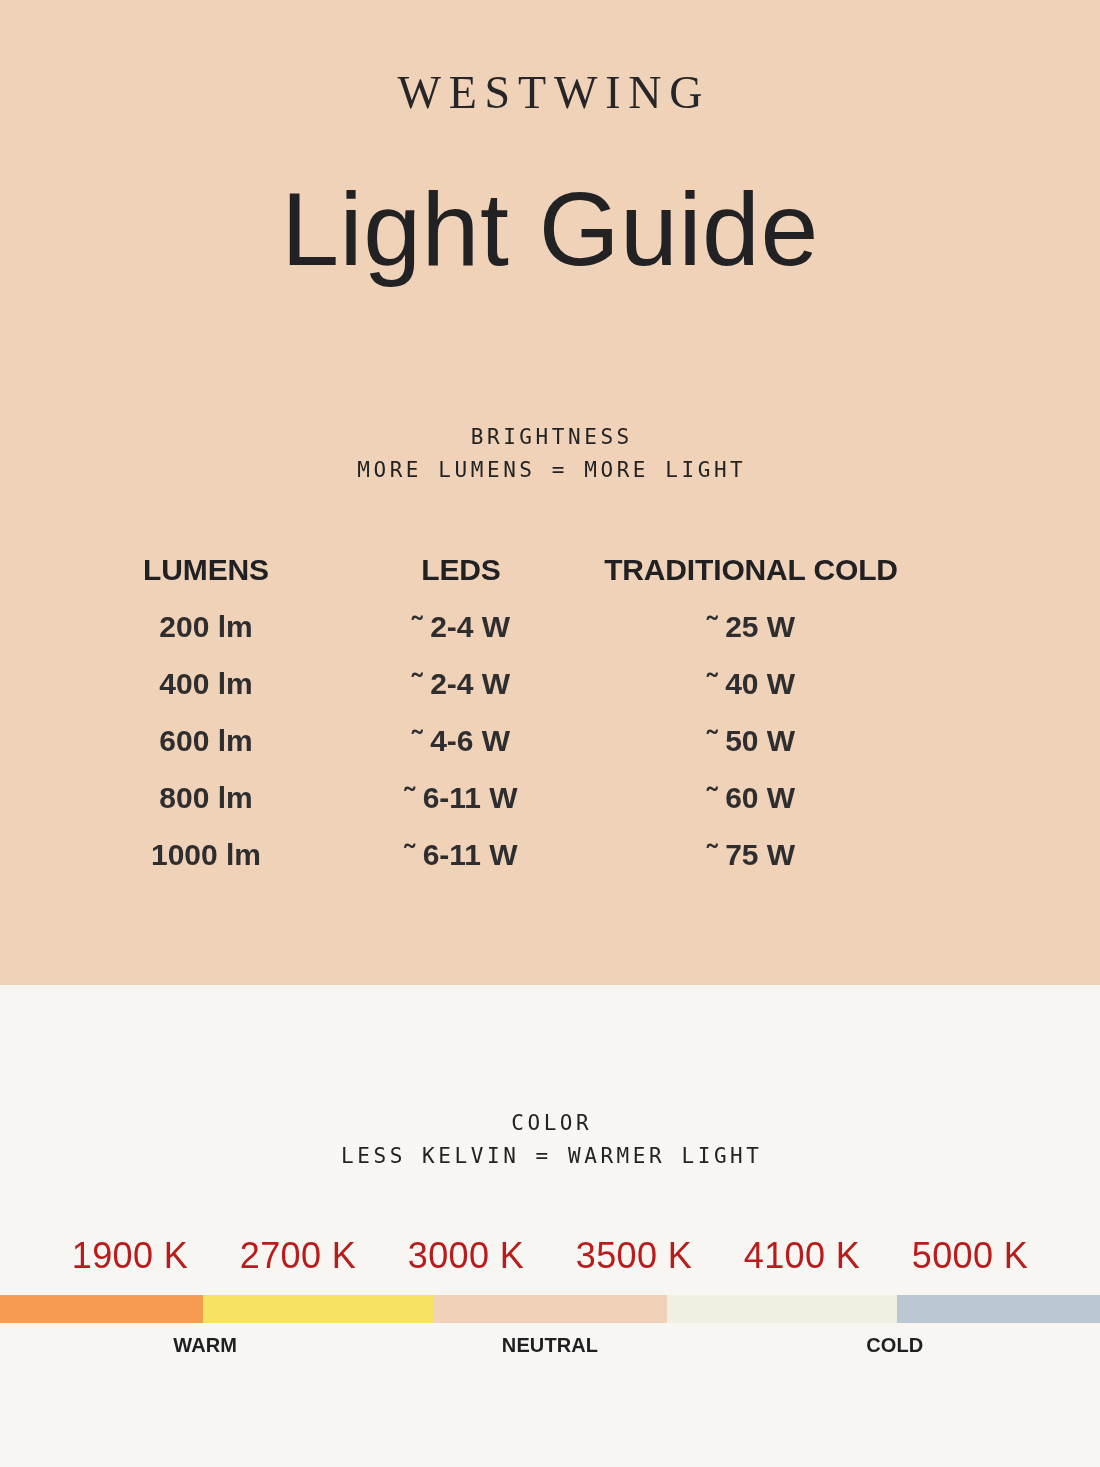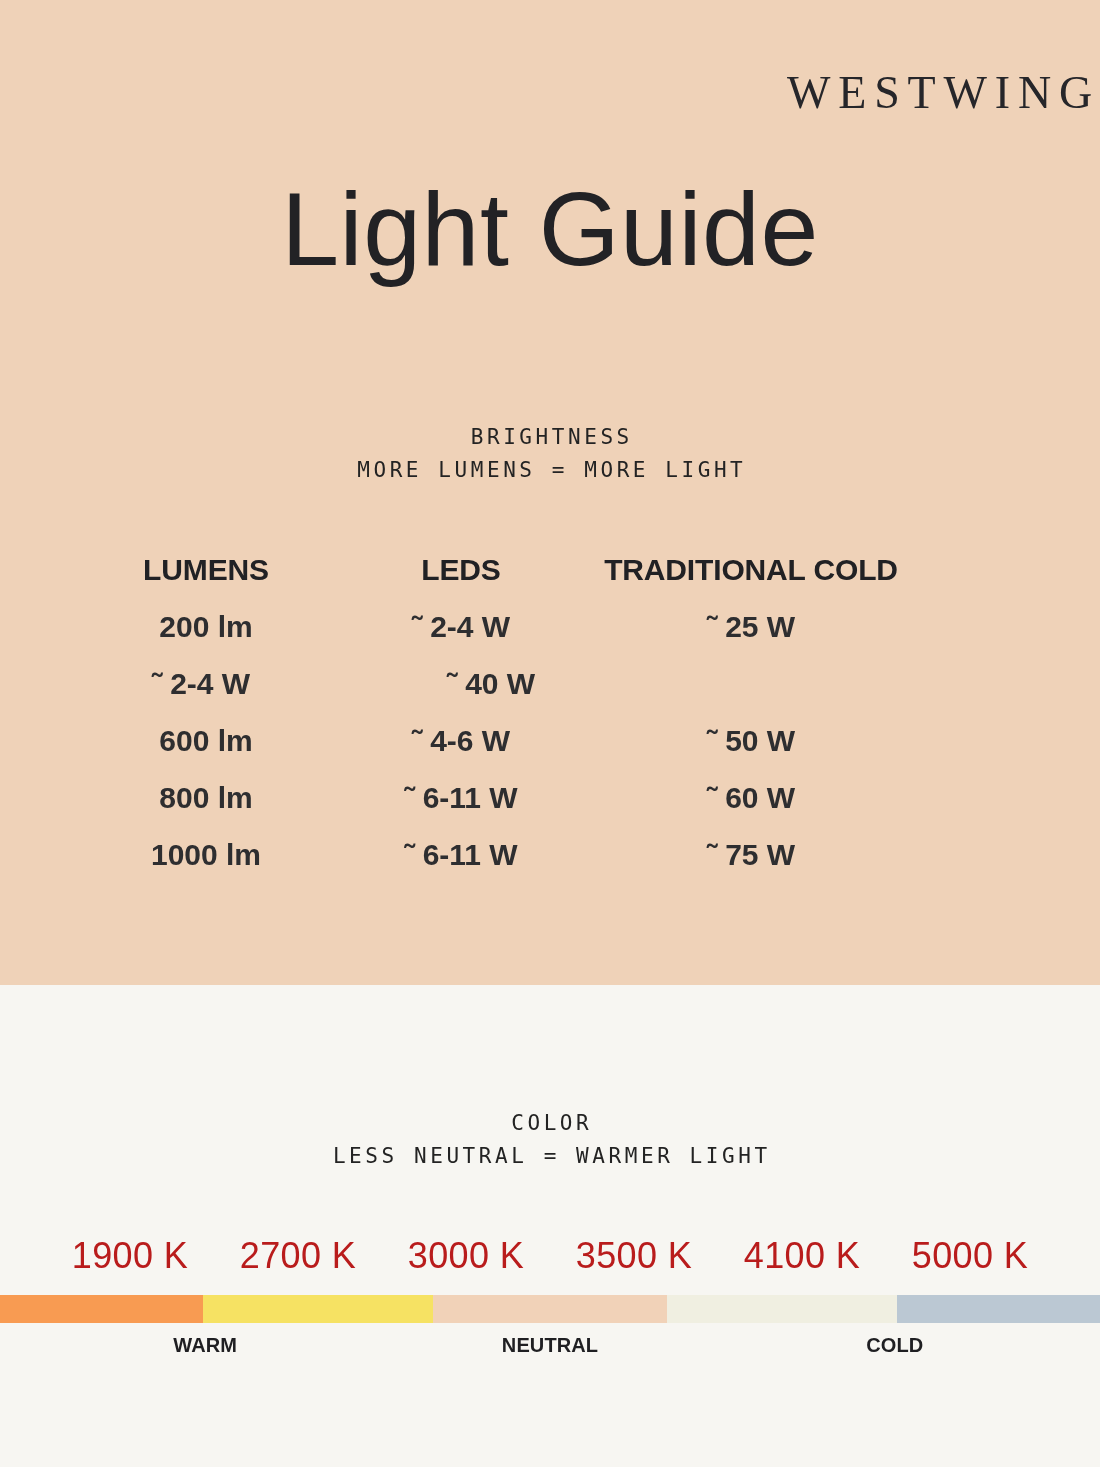--- a/index.html
+++ b/index.html
@@ -4,21 +4,21 @@
 <style>
   html,body{margin:0;padding:0;}
   .page{
     width:1100px;height:1467px;position:relative;
     font-family:"Liberation Sans",sans-serif;color:#232323;overflow:hidden;
   }
   
   .top-section{height:985px;text-align:center;}
   .brand{
     padding-top:66px;font-family:"Liberation Serif",serif;font-weight:500;
-    font-size:46px;letter-spacing:0.17em;text-indent:0.17em;color:#26262a;text-align:right;
+    font-size:46px;letter-spacing:0.17em;text-indent:0.17em;color:#26262a;
   }
   .title{
     margin-top:58px;font-size:104px;font-weight:400;letter-spacing:0.005em;
     color:#222225;line-height:1;
   }
   .mono-block{
     font-family:"DejaVu Sans Mono","Liberation Mono",monospace;
     font-size:21px;letter-spacing:0.17em;text-indent:0.17em;
     line-height:33px;color:#232323;
   }
@@ -74,20 +74,21 @@
         <div class="t-col-2">LEDS</div>
         <div class="t-col-3">TRADITIONAL COLD</div>
       </div>
 
       <div class="t-row data-row">
         <div class="t-col-1">200 lm</div>
         <div class="t-col-2">˜ 2-4 W</div>
         <div class="t-col-3">˜ 25 W</div>
       </div>
       <div class="t-row data-row">
+        <div class="t-col-1">400 lm</div>
         <div class="t-col-2">˜ 2-4 W</div>
         <div class="t-col-3">˜ 40 W</div>
       </div>
       <div class="t-row data-row">
         <div class="t-col-1">600 lm</div>
         <div class="t-col-2">˜ 4-6 W</div>
         <div class="t-col-3">˜ 50 W</div>
       </div>
       <div class="t-row data-row">
         <div class="t-col-1">800 lm</div>
@@ -98,21 +99,21 @@
         <div class="t-col-1">1000 lm</div>
         <div class="t-col-2">˜ 6-11 W</div>
         <div class="t-col-3">˜ 75 W</div>
       </div>
     </div>
   </div>
 
   <div class="bottom-section" style="background: rgb(247, 246, 242);">
     <div class="mono-block">
       <div>COLOR</div>
-      <div>LESS NEUTRAL = WARMER LIGHT</div>
+      <div>LESS KELVIN = WARMER LIGHT</div>
     </div>
 
     <div class="kelvin-row">
       <div class="kelvin-label">1900 K</div>
       <div class="kelvin-label">2700 K</div>
       <div class="kelvin-label">3000 K</div>
       <div class="kelvin-label">3500 K</div>
       <div class="kelvin-label">4100 K</div>
       <div class="kelvin-label">5000 K</div>
     </div>

